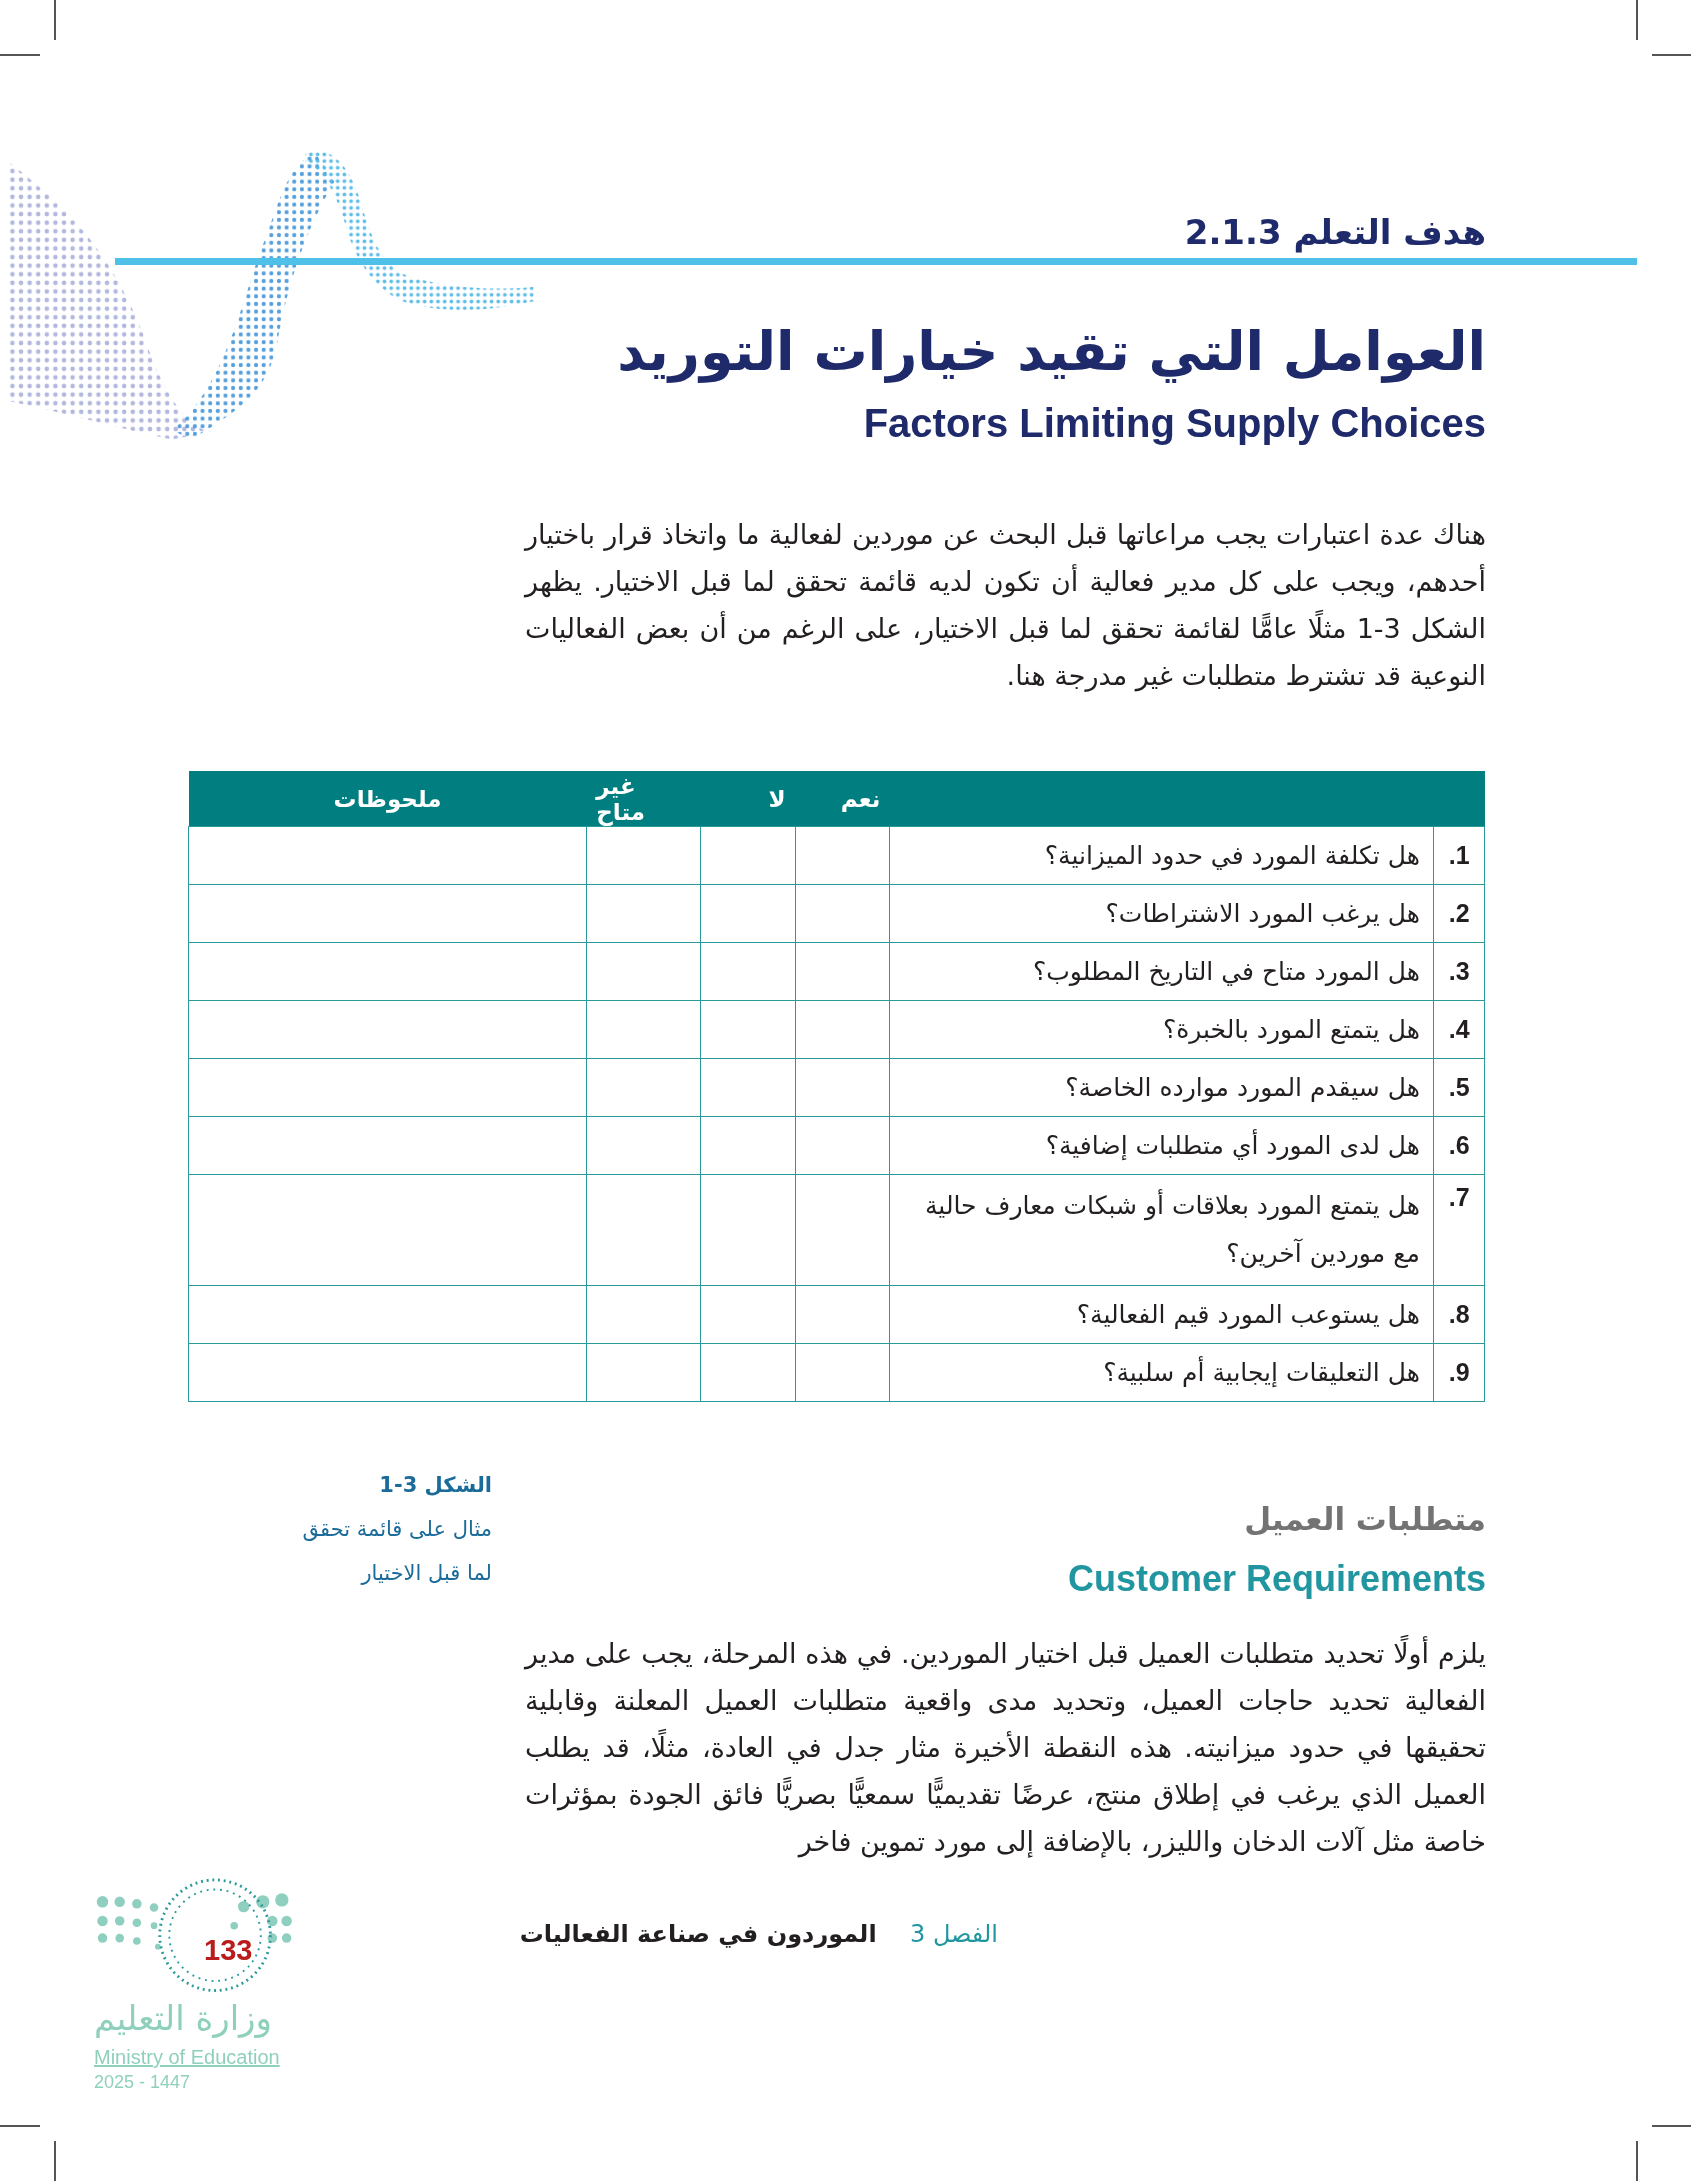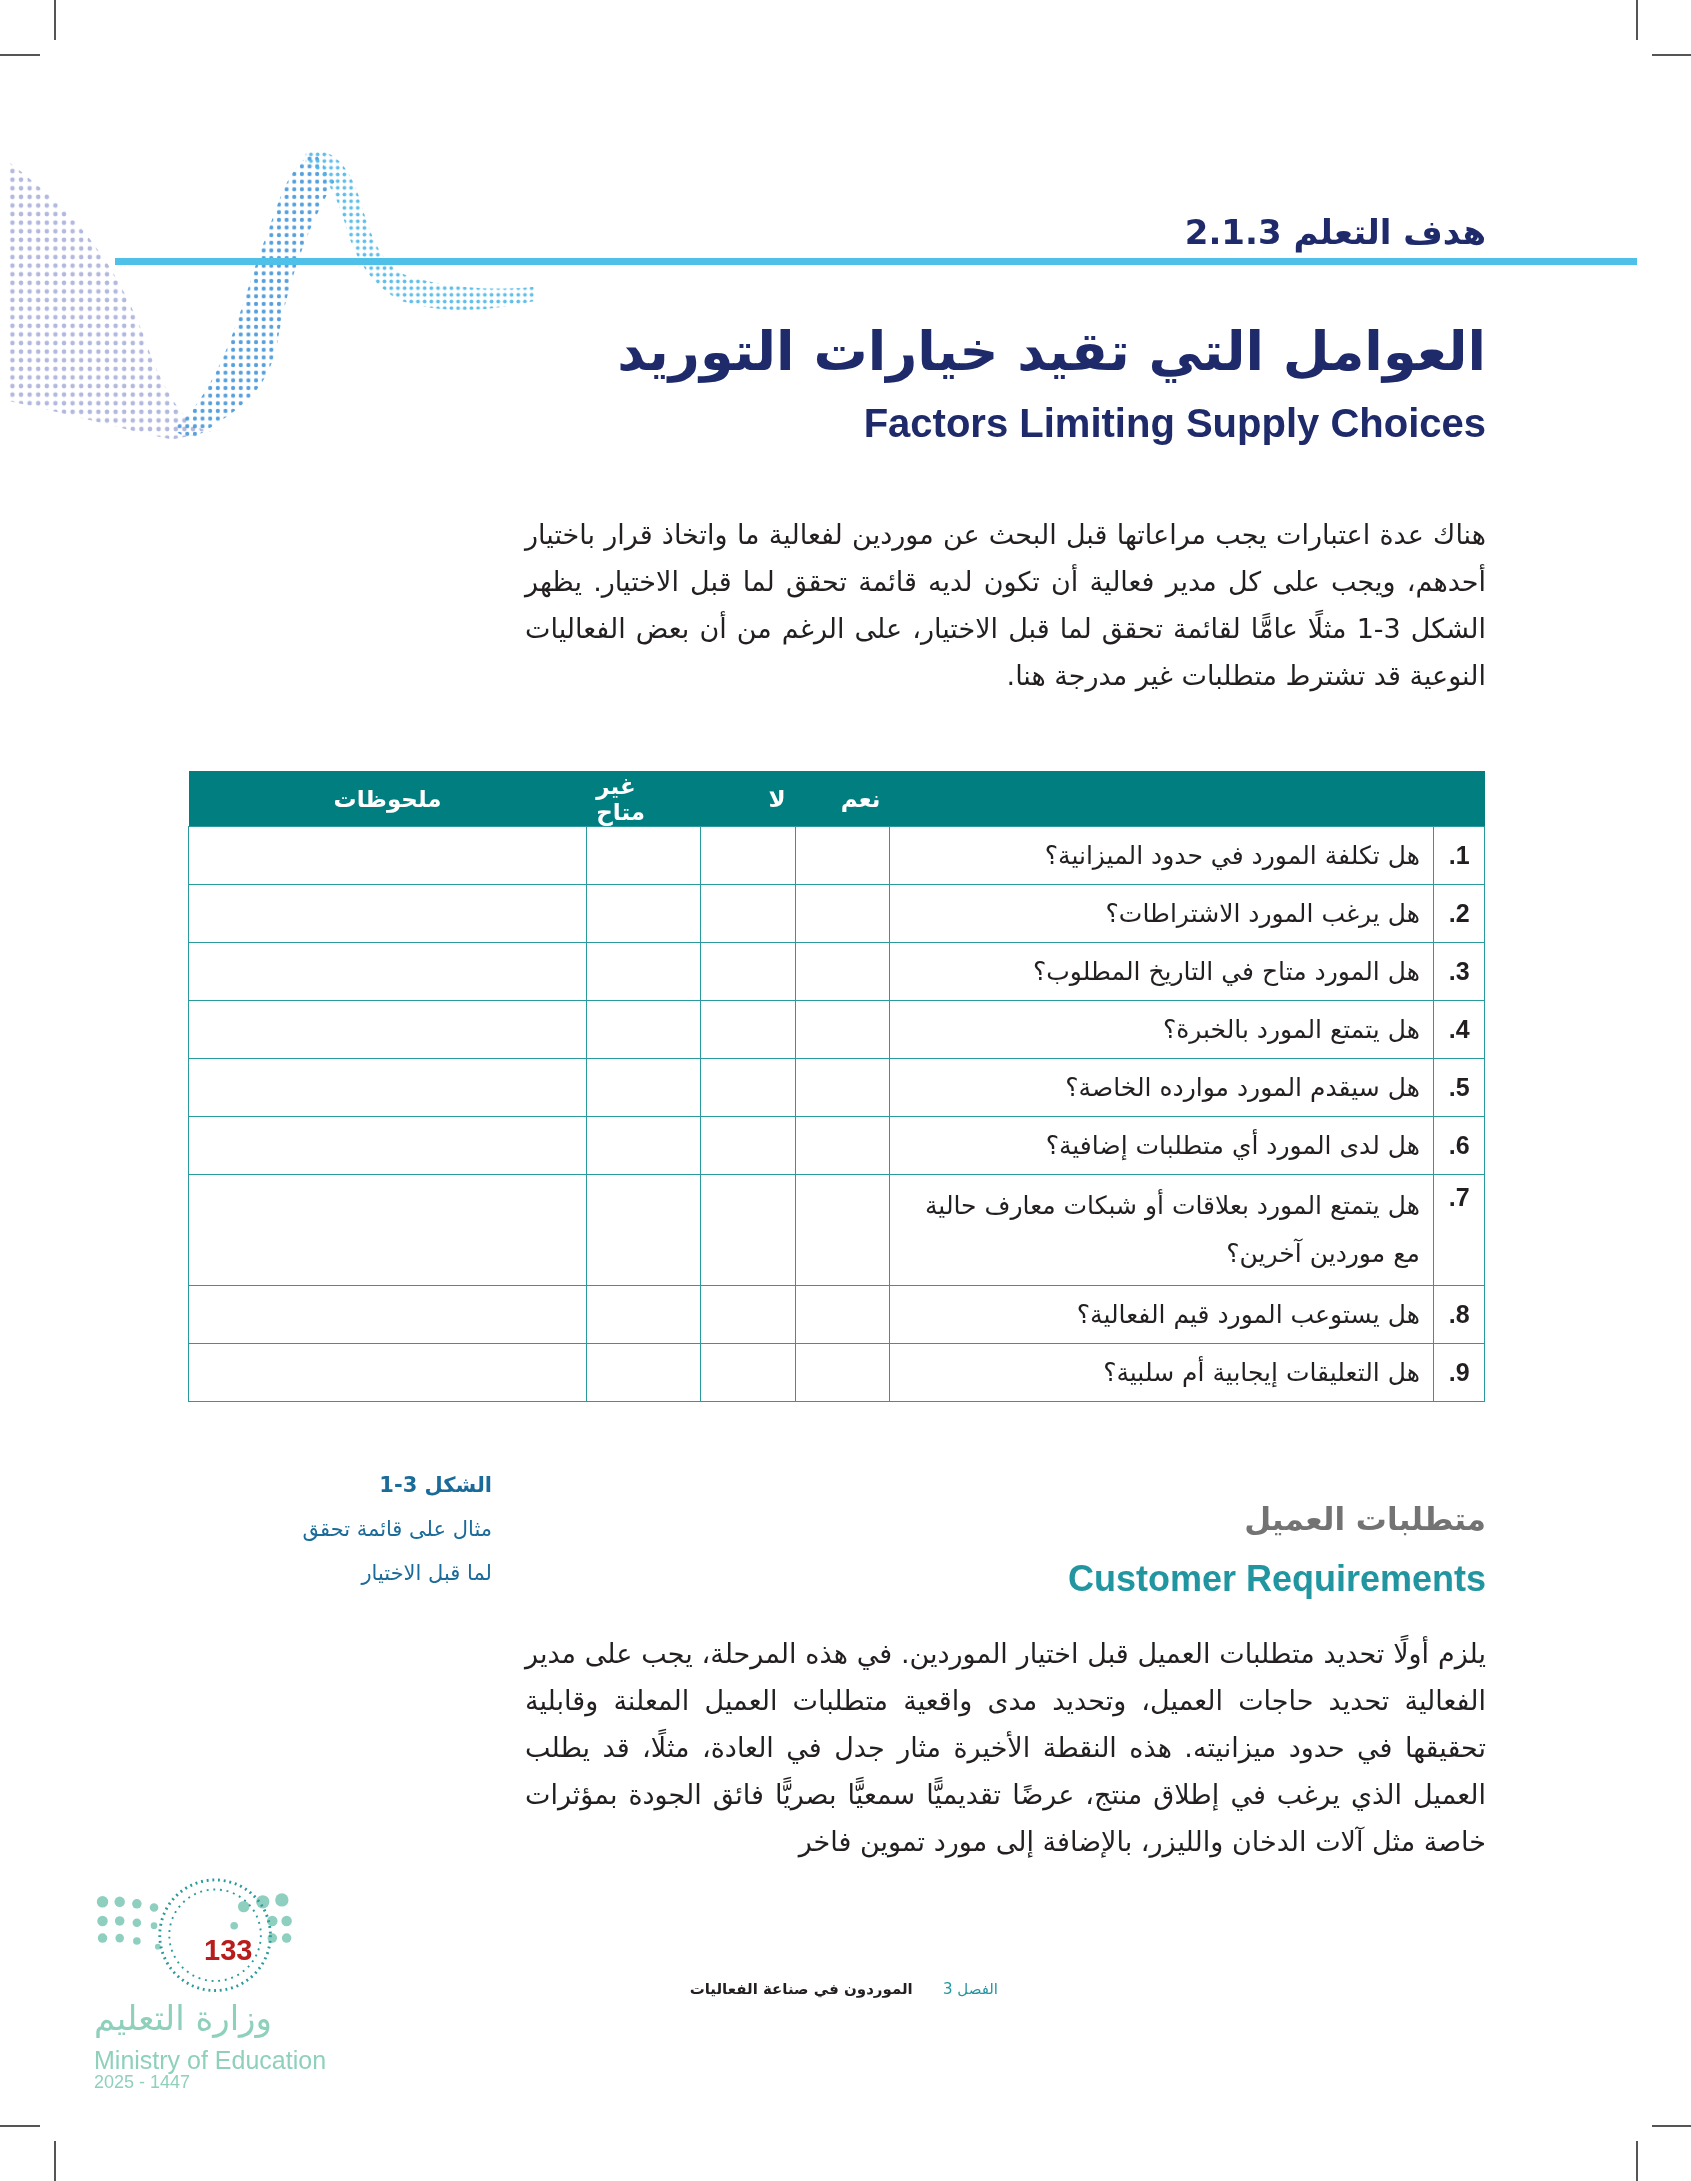--- a/index.html
+++ b/index.html
@@ -19,25 +19,25 @@
                 font-size:25px; }
   table.check th { background:#007e80; color:#fff; font-weight:bold; height:55px; text-align:right; padding:0 9.6px; font-size:23px;margin-top:28px; }
   table.check td { border:1.9px solid #2a9a9c; height:57px; padding:0 13.4px; vertical-align:middle; }
   td.num { width:23px; text-align:center; font-weight:bold; font-family:"Liberation Sans", sans-serif; }
   td.q { width:516px; line-height:48px; }
   td.c-yes { width:67px; } td.c-no { width:67px; } td.c-na { width:86px; } td.c-notes { }
   .fig-caption { left:287px; width:205px; top:1463px; direction:rtl; text-align:right; color:#1b6b9a; font-size:21px; line-height:44px; }
   .fig-caption .cap-title { font-weight:bold; }
   .sec-ar { right:206px; top:1501px; font-size:31px; color:#737373; direction:rtl; font-weight:bold; }
   .sec-en { right:206px; top:1558px; font-size:36px; color:#2196a0; font-weight:bold; font-family:"Liberation Sans", sans-serif; }
-  .footer { right:694px; top:1980px; direction:rtl; font-size:15px; font-weight:bold; color:#231f20; }
+  .footer { right:694px; top:1920px; direction:rtl; font-size:24px; font-weight:bold; color:#231f20; }
   .footer .chap { color:#2196a0; font-weight:normal; margin-left:25px; }
   .page-num { left:204px; top:1934px; font-size:29px; font-weight:bold; color:#b91c1c; font-family:"Liberation Sans", sans-serif; }
   .moe-ar { left:94px; top:1998px; font-size:34px; color:#8fd0bd; direction:rtl; }
-  .moe-en { left:94px; top:2046px; font-size:25px; color:#8fd0bd; font-family:"Liberation Sans", sans-serif; }
+  .moe-en { left:94px; top:2046px; font-size:20px; color:#8fd0bd; font-family:"Liberation Sans", sans-serif;text-decoration:underline; }
   .moe-year { left:94px; top:2072px; font-size:18px; color:#8fd0bd; font-family:"Liberation Sans", sans-serif; }
 </style>
 </head>
 <body>
 
 <div class="crop" style="left:54px;top:0;width:1.9px;height:40px;"></div>
 <div class="crop" style="left:0;top:54px;width:40px;height:1.9px;"></div>
 <div class="crop" style="left:1636px;top:0;width:1.9px;height:40px;"></div>
 <div class="crop" style="left:1652px;top:54px;width:40px;height:1.9px;"></div>
 <div class="crop" style="left:0;top:2125px;width:40px;height:1.9px;"></div>

